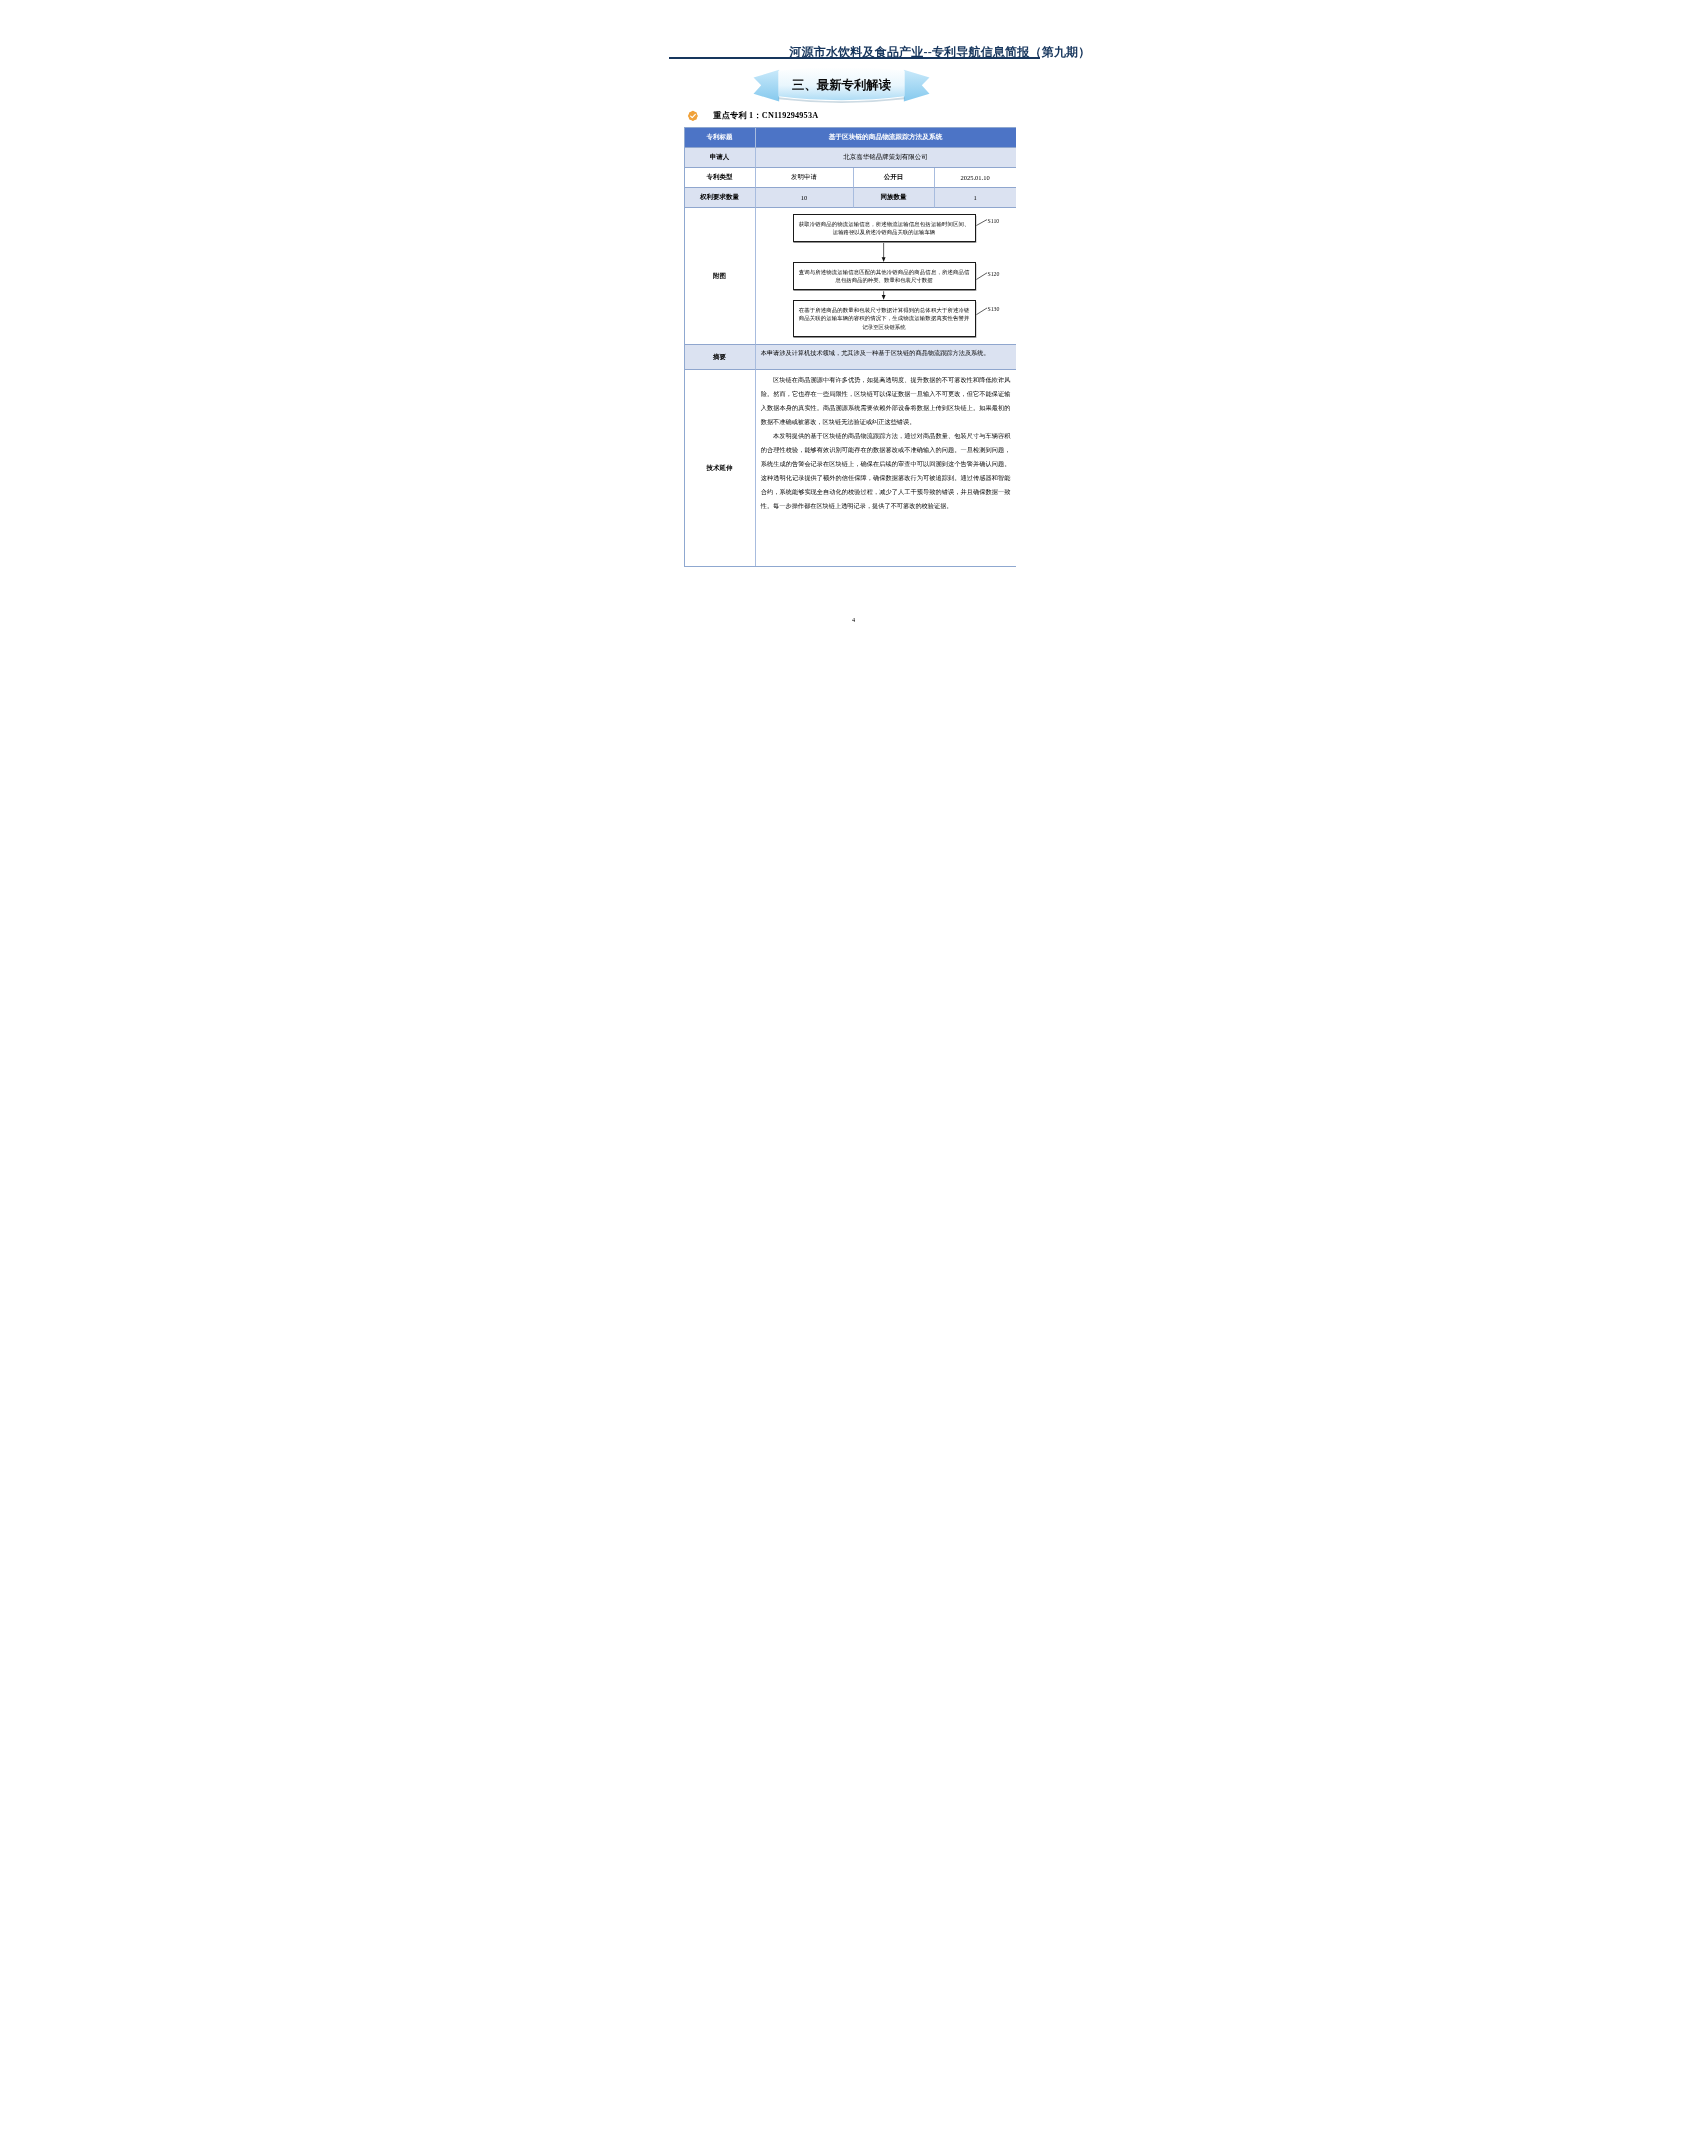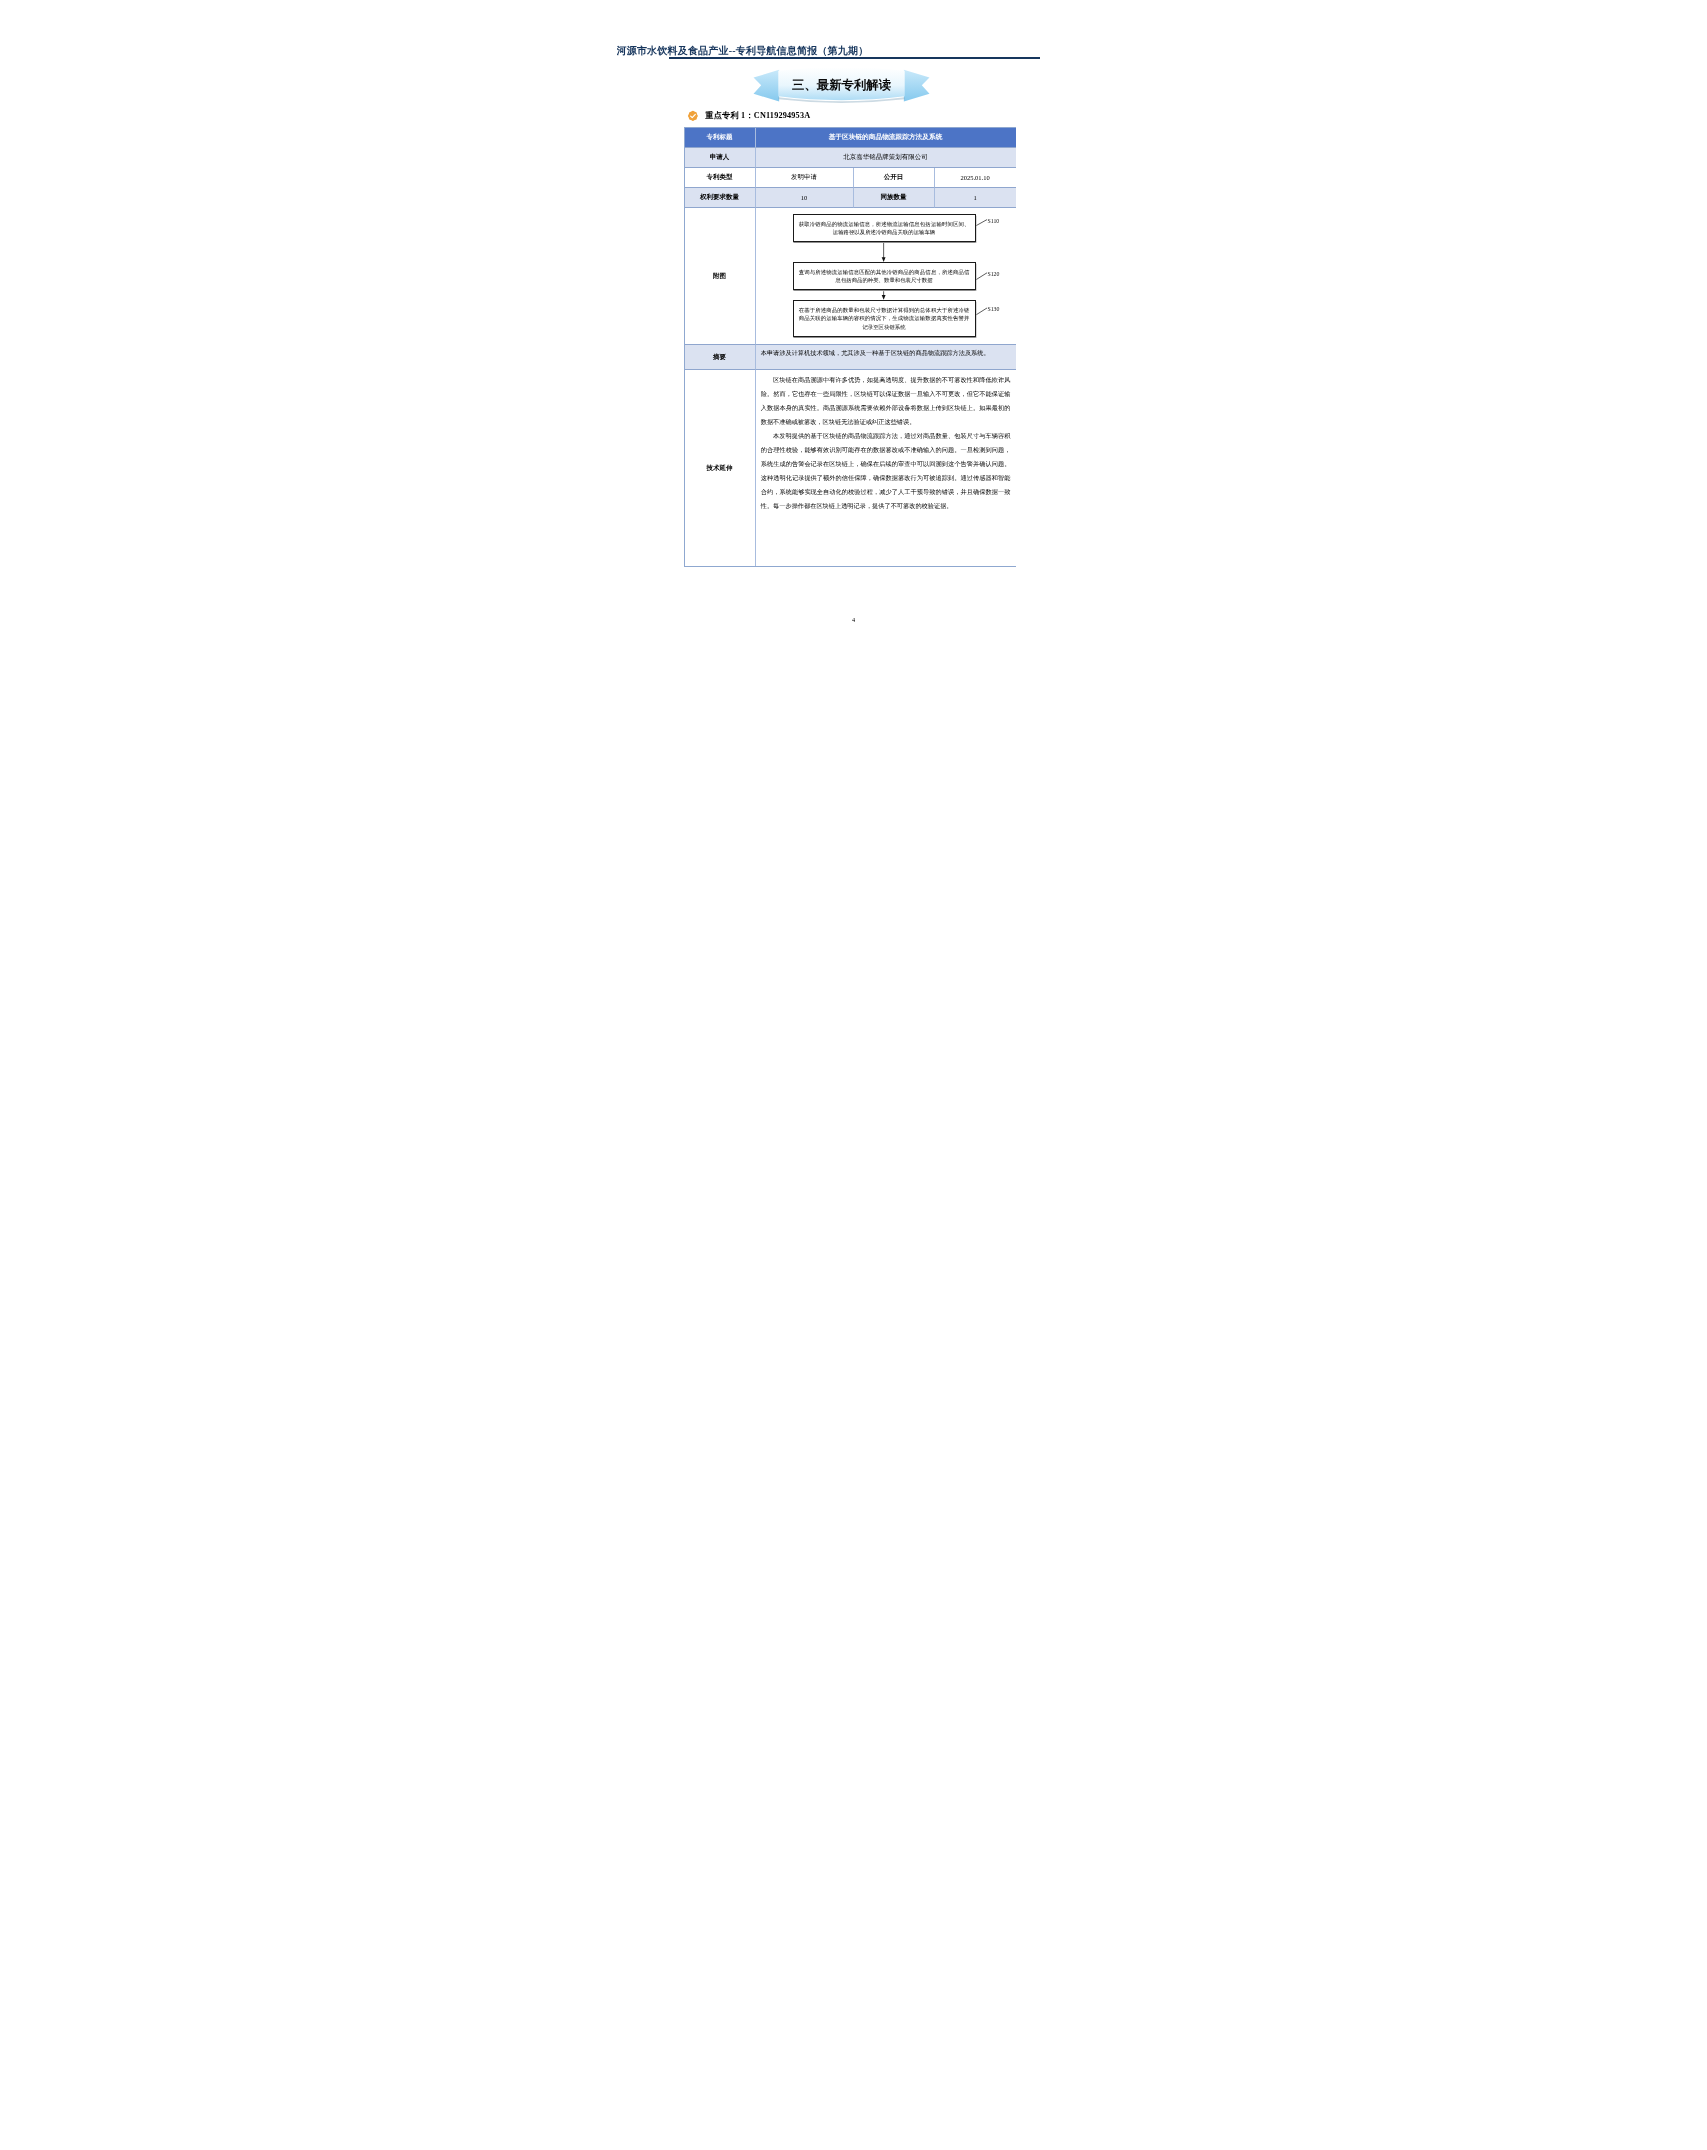--- a/index.html
+++ b/index.html
@@ -4,31 +4,31 @@
 <style>
   * { margin:0; padding:0; box-sizing:border-box; }
   html,body { background:#ffffff; }
   body { font-family:"Liberation Serif","DejaVu Serif",serif; color:#000; }
   .page {
     position:relative; width:474px; height:671px; margin:0 auto; background:#fff; overflow:hidden;
   }
   
   .doc-header {
     position:absolute; top:44px; left:0; width:100%;
-    text-align:left; font-size:10px; font-weight:700; color:#17365D; letter-spacing:0.2px;
+    text-align:right; font-size:12px; font-weight:700; color:#17365D; letter-spacing:0.2px;
   }
   .doc-header-rule {
     position:absolute; top:57px; left:52px; width:371px; height:1.7px; background:#17365D;
   }
   
   .ribbon-wrap { position:absolute; top:63px; left:134px; width:181px; height:41px; }
   .ribbon-wrap svg { display:block; }
   .ribbon-text { font-family:"Liberation Sans","DejaVu Sans",sans-serif; font-weight:700; font-size:29px; fill:#0a0a0a; }
   
-  .patent-heading-row { position:absolute; top:109px; left:69px; display:flex; align-items:center; gap:6px; }
+  .patent-heading-row { position:absolute; top:109px; left:69px; display:flex; align-items:center; gap:14px; }
   .badge { width:13.8px; height:13.8px; }
   .patent-heading { font-size:8.2px; font-weight:700; letter-spacing:0.2px; }
   
   .patent-table {
     position:absolute; top:127px; left:67px; width:332px;
     display:grid;
     grid-template-columns:71px 98px 81px 81px;
     grid-template-rows:20px 20px 20px 20px 137px 25px 196px;
     border:0.6px solid #8FA8D0;
   }

